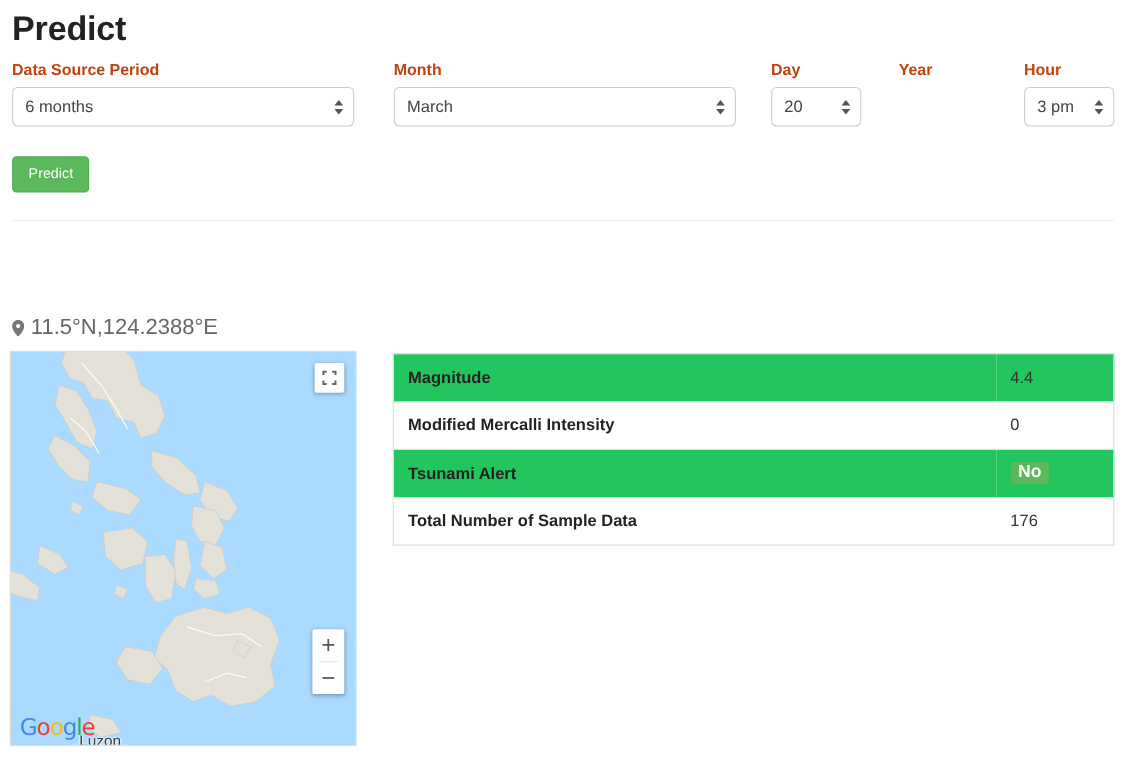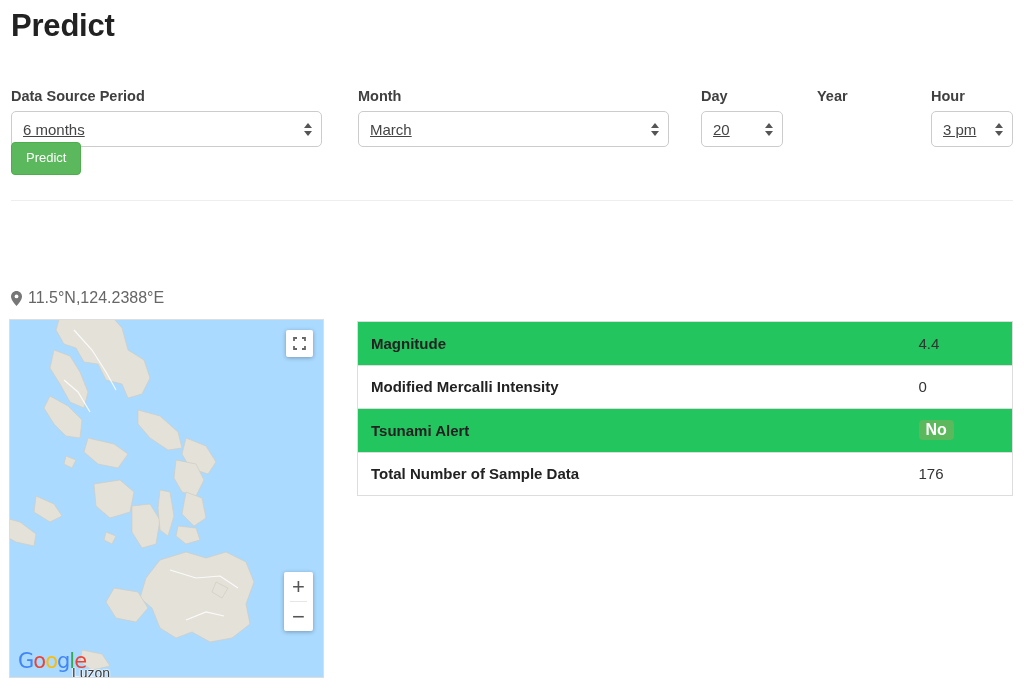--- a/index.html
+++ b/index.html
@@ -17,36 +17,35 @@
   .page-title {
     position: absolute; left: 11px; top: 8px;
     font-size: 31px; font-weight: bold; color: #222;
     letter-spacing: -0.2px;
   }
 
   
   .form-row { position: absolute; left: 0; top: 55px; width: 1024px; height: 75px; }
   .field { position: absolute; top: 0; }
   .field-label {
-    font-size: 14.5px; font-weight: bold; color: #404040;
-    display: block; margin-bottom: 6px; line-height: 18px; margin-top: 32px;
+    font-size: 14.5px; font-weight: bold; color: #c2410c;
+    display: block; margin-bottom: 6px; line-height: 18px;
   }
   .select-box {
     position: relative;
     height: 36px;
     border: 1px solid #ccc;
     border-radius: 5px;
     background: #fff;
     display: flex; align-items: center;
     padding: 0 26px 0 11px;
     font-size: 15px; color: #444;
     cursor: pointer;
     white-space: nowrap;
     overflow: hidden;
-    text-decoration: underline;
   }
   .spinner {
     position: absolute; right: 9px; top: 50%;
     transform: translateY(-50%);
     width: 9px; height: 18px;
     display: flex; flex-direction: column;
     justify-content: center; align-items: center; gap: 3px;
   }
   .spinner i { display: block; width: 0; height: 0; }
   .spinner .up {
@@ -98,21 +97,21 @@
     color: #ffffff;
     font-size: 21px; font-weight: bold;
     border-radius: 6px;
     padding: 3px 11px 5px;
     vertical-align: 3px;
     margin-left: 9px;
     line-height: 26px;
   }
   .coords {
     position: absolute; left: 11px; top: 287px;
-    font-size: 16px; color: #666;
+    font-size: 20px; color: #666;
     display: flex; align-items: center; gap: 6px;
     line-height: 22px;
   }
   .pin-icon { width: 11px; height: 15px; display: inline-block; flex: none; }
 
   
   .map {
     position: absolute; left: 9px; top: 319px;
     width: 315px; height: 359px;
     border: 1px solid #dddddd;

